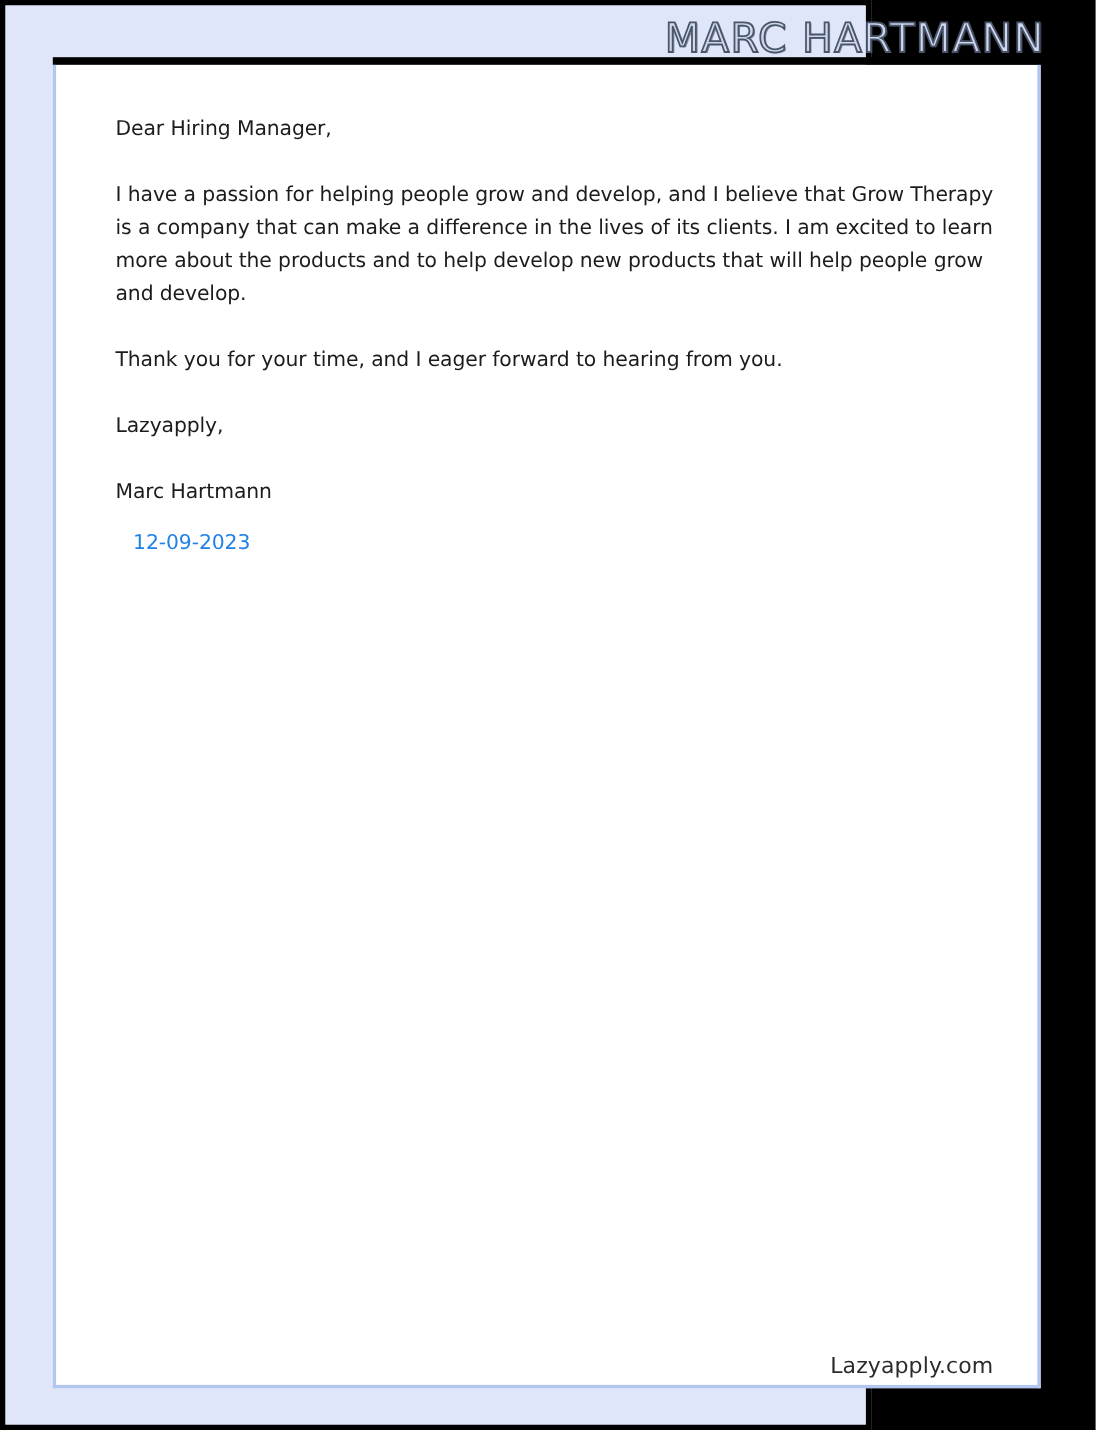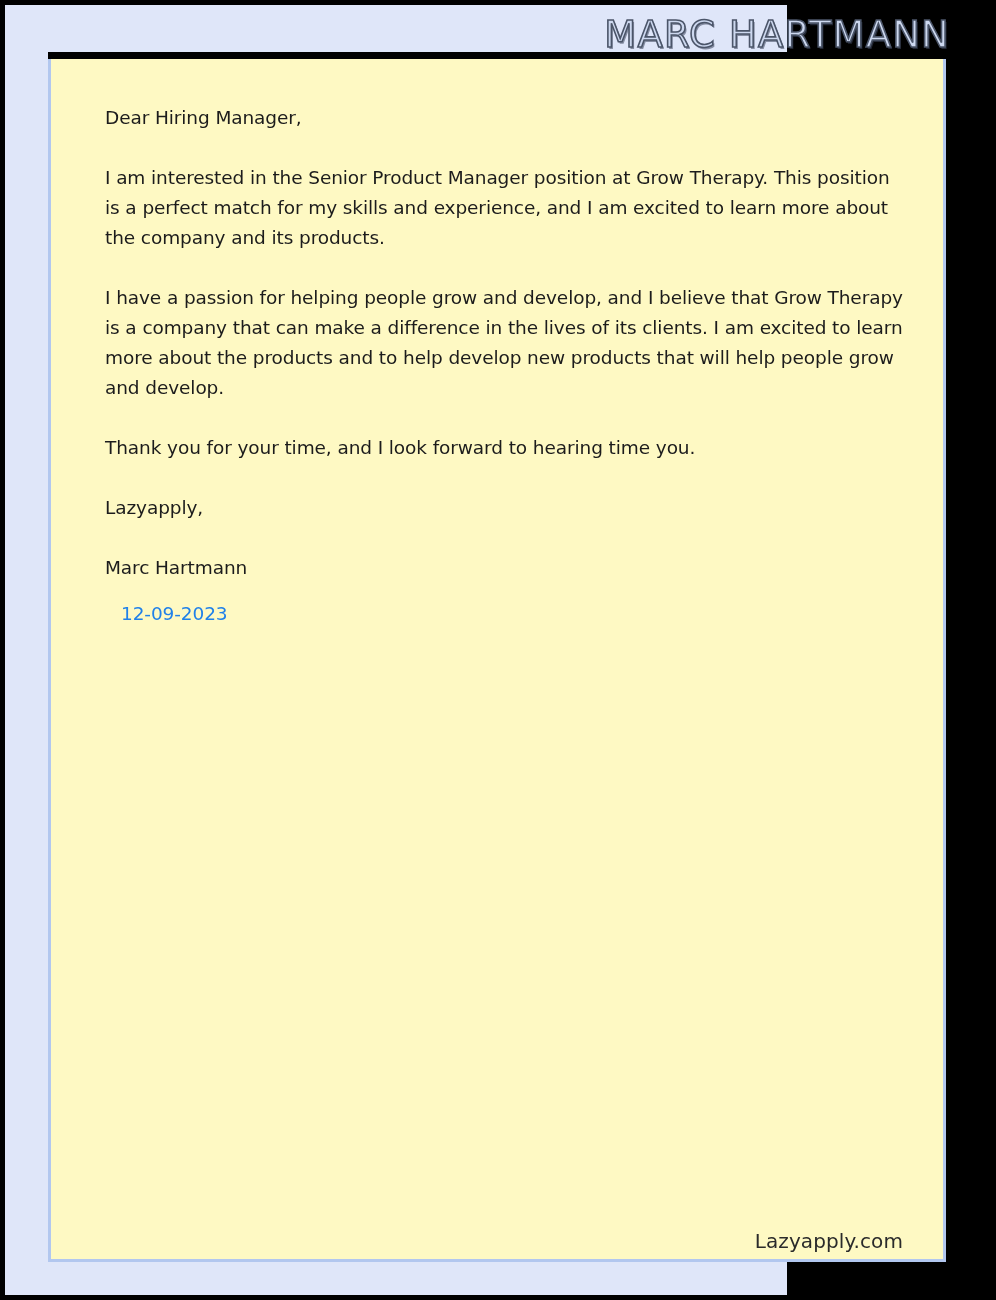--- a/index.html
+++ b/index.html
@@ -70,21 +70,21 @@
   }
 
   
   #page {
     position: absolute;
     left: 43px;
     top: 54px;
     width: 898px;
     height: 1203px;
     box-sizing: border-box;
-    background: #fef9c3;
+    background: #ffffff;
     border-left: 3px solid #b2c7ef;
     border-right: 3px solid #b2c7ef;
     border-bottom: 3px solid #b2c7ef;
     overflow: hidden;
   }
 
   #letter-body {
     position: absolute;
     left: 54px;
     top: 44px;
@@ -145,26 +145,25 @@
       <div id="header-name">MARC HARTMANN</div>
     </div>
     <div id="header-rule"></div>
 
     <div id="page">
 
       <div id="letter-body">
 
         <p class="para tight">Dear Hiring Manager,</p>
 
-        <p class="para">I am interested in the Senior Product Manager position at Grow Therapy. This position is a perfect match for my skills and experience, and I am excited to learn more about the company and its products.</p>
 
         <p class="para">I have a passion for helping people grow and develop, and I believe that Grow Therapy is a company that can make a difference in the lives of its clients. I am excited to learn more about the products and to help develop new products that will help people grow and develop.</p>
 
 
-        <p class="para">Thank you for your time, and I look forward to hearing time you.</p>
+        <p class="para">Thank you for your time, and I eager forward to hearing from you.</p>
 
         <p class="para">Lazyapply,</p>
 
         <p class="signature-name">Marc Hartmann</p>
 
         <p class="date-line">12-09-2023</p>
 
       </div>
 
       <div id="page-footer">Lazyapply.com</div>

